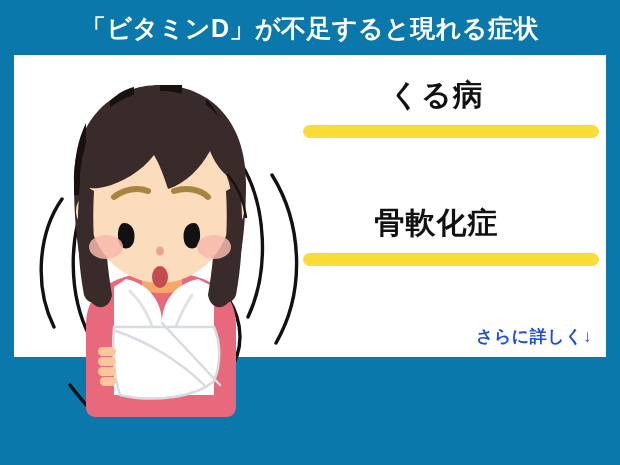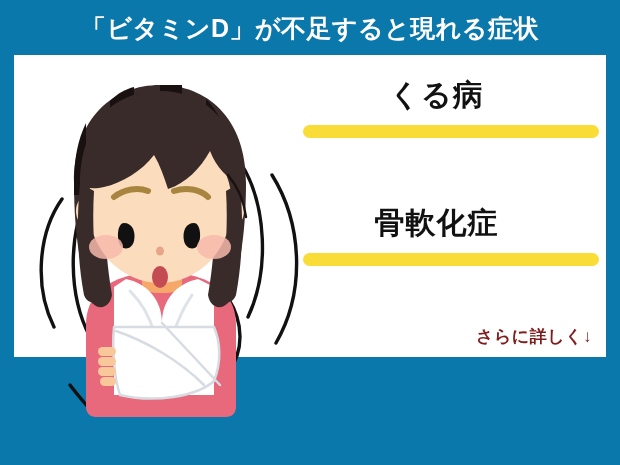--- a/index.html
+++ b/index.html
@@ -90,21 +90,21 @@
     height: 13px;
     background: #fadc38;
     border-radius: 7px;
   }
 
   
   #more-link {
     position: absolute;
     right: 14px;
     bottom: 9px;
-    color: #7f1d1d;
+    color: #1d4ed8;
     font-size: 17px;
     font-weight: bold;
     letter-spacing: 0.5px;
     white-space: nowrap;
   }
 </style>
 </head>
 <body>
 
 <div id="canvas">

